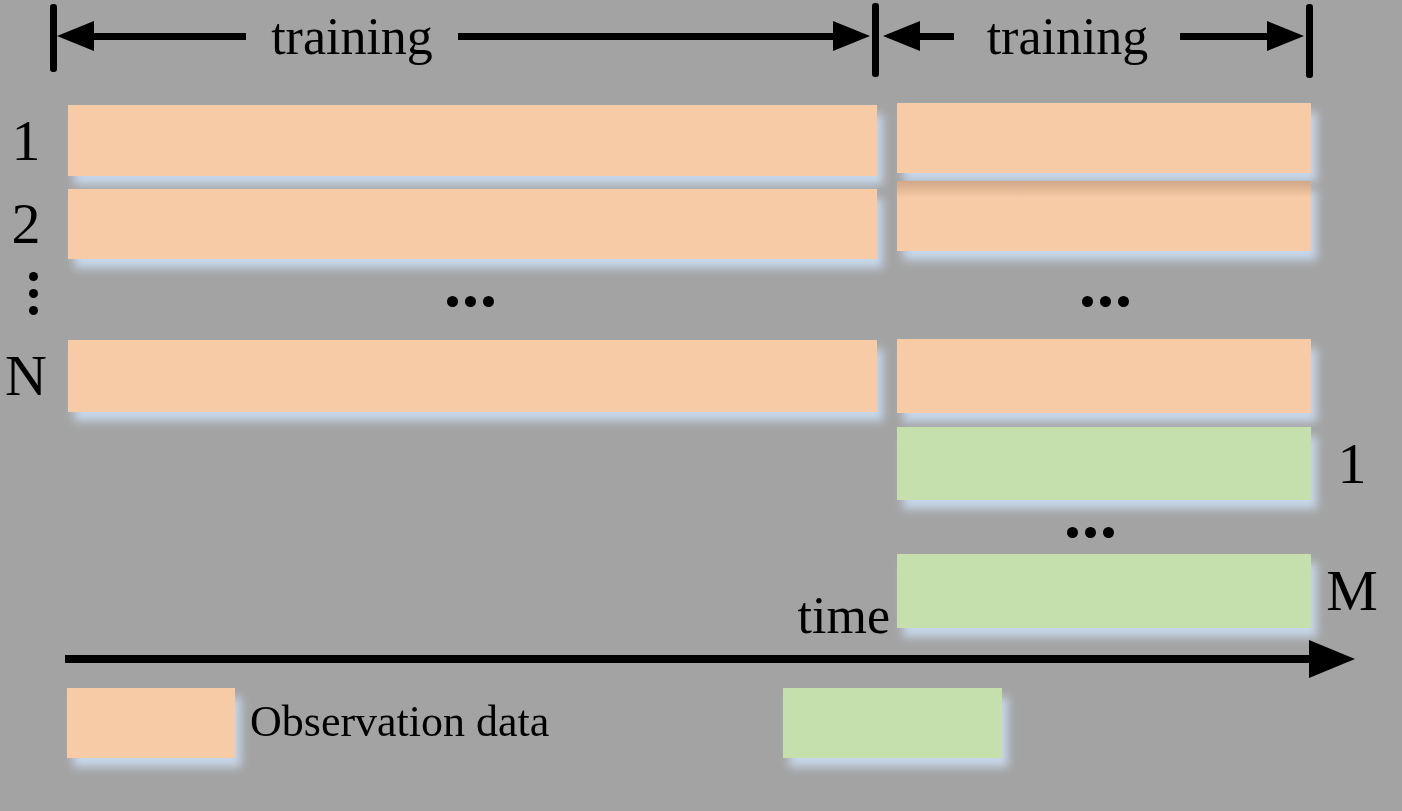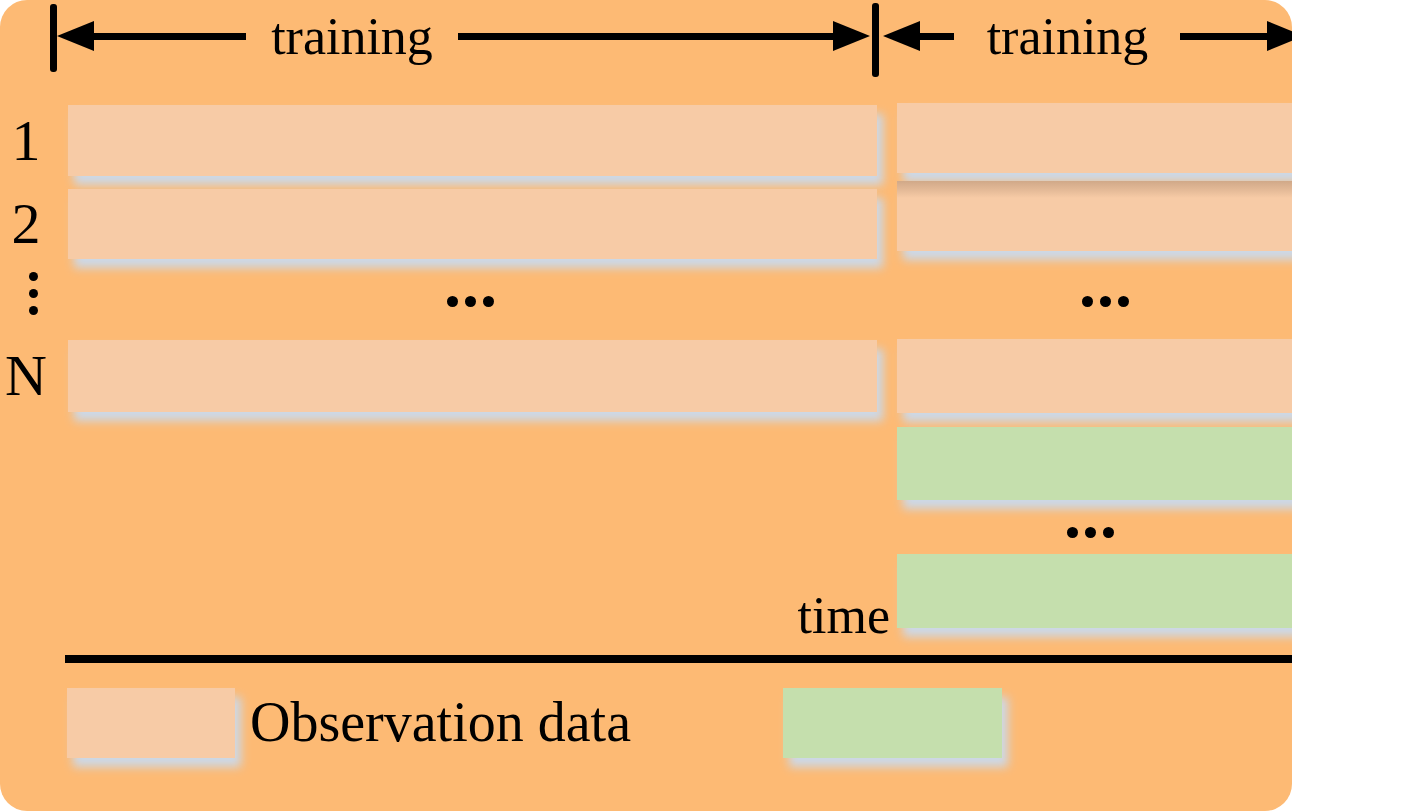--- a/index.html
+++ b/index.html
@@ -1,23 +1,22 @@
 <!DOCTYPE html>
 <html style="--observation-fill: #f7cba6; --kriging-fill: #c5dfad; --bar-shadow: #c9daee; --ink: #000000;"><head>
 <meta charset="utf-8">
 <style>
   html,body{margin:0;padding:0;background:#ffffff;}
   .fig{
     position:relative;
-    width:1292px;height:811px;
-    background:#fdba74;
+    width:1402px;height:811px;
+    background:#a3a3a3;
     font-family:"Liberation Serif","DejaVu Serif",serif;
     color:#000;
     overflow:hidden;
-    border-radius:27px;
   }
   
   .tick{
     position:absolute;width:7px;background:#000;border-radius:3px;
   }
   .hline{position:absolute;height:7px;background:#000;}
   .arr{position:absolute;width:0;height:0;}
   .arr-left{border-top:15px solid transparent;border-bottom:15px solid transparent;border-right:37px solid #000;}
   .arr-right{border-top:15px solid transparent;border-bottom:15px solid transparent;border-left:37px solid #000;}
   .toplabel{
@@ -50,21 +49,21 @@
   
   .axis-line{position:absolute;left:65px;top:655px;width:1247px;height:8px;background:#000;}
   .axis-head{position:absolute;left:1309px;top:640px;width:0;height:0;
     border-top:19px solid transparent;border-bottom:19px solid transparent;border-left:46px solid #000;}
   .axis-label{position:absolute;left:690px;top:580px;width:200px;height:72px;line-height:72px;
     font-size:52px;text-align:right;}
   
   .swatch{position:absolute;top:688px;height:70px;box-shadow:6px 9px 9px rgba(201,218,238,0.95);}
   .swatch.obs{left:67px;width:168px;background:var(--observation-fill,#f7cba6);}
   .swatch.krig{left:783px;width:219px;background:var(--kriging-fill,#c5dfad);}
-  .legend-label{position:absolute;top:684px;height:76px;line-height:76px;font-size:56px;white-space:nowrap;}
+  .legend-label{position:absolute;top:684px;height:76px;line-height:76px;font-size:44px;white-space:nowrap;}
 </style>
 </head>
 <body>
 
 <div class="fig">
 
   <div class="tick" style="left:50px;top:4px;height:68px"></div>
   <div class="tick" style="left:872px;top:3px;height:74px"></div>
   <div class="tick" style="left:1306px;top:4px;height:74px"></div>
 

